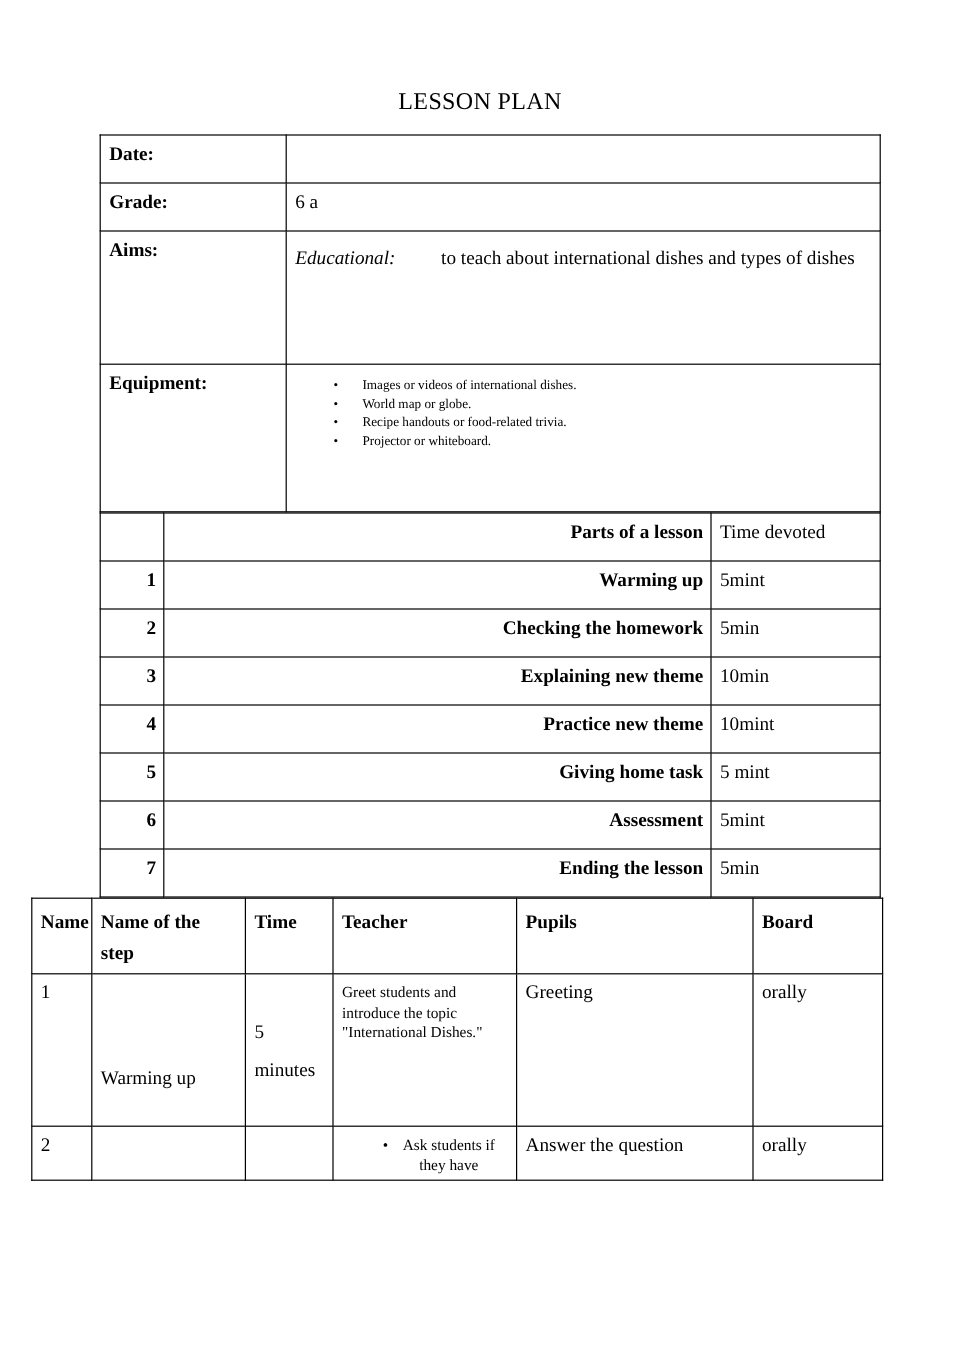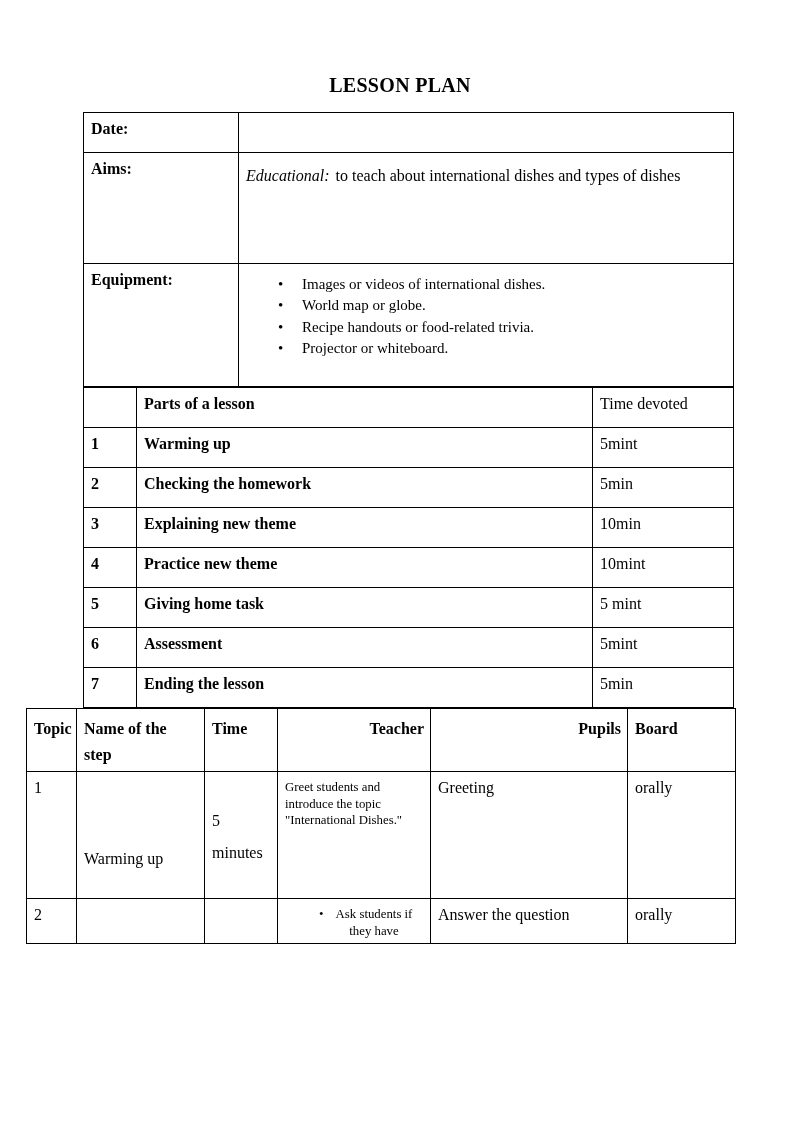--- a/index.html
+++ b/index.html
@@ -3,48 +3,48 @@
 <meta charset="utf-8">
 <style>
   * { box-sizing: border-box; }
   html, body { margin:0; padding:0; background:#ffffff; }
   .page {
     position:relative; width:800px; height:1131px; background:#ffffff;
     font-family:"Liberation Serif", serif; color:#000; overflow:hidden;
   }
   .doc-title {
     margin:0; padding-top:74px; text-align:center;
-    font-size:20px; font-weight:bold; letter-spacing:0.3px;
+    font-size:20px; font-weight:normal; letter-spacing:0.3px;
   }
   table { border-collapse:collapse; table-layout:fixed;border-radius:20px; }
   td { border:1px solid #000; vertical-align:top; padding:7px 6px 4px 7px; font-size:16px; overflow:hidden; }
 
   
   .info-table { margin:15px 0 0 83px; width:650px; }
   .label-cell { font-weight:bold; }
   .row-h40 { height:40px; }
   .aims-row { height:111px; }
   .equip-row { height:123px; }
   .aims-cell { line-height:2.05; }
-  .aims-cell i { margin-right:6px; }
-  .equip-list { margin:3px 0 0 0; padding:0; list-style:none; font-size:15px; line-height:1.42; }
+  .aims-cell i { margin-right:38px; }
+  .equip-list { margin:3px 0 0 0; padding:0; list-style:none; font-size:11px; line-height:1.42; }
   .equip-list li { position:relative; padding-left:56px; }
   .equip-list li::before { content:"\2022"; position:absolute; left:32px; }
 
   
   .parts-table { margin:0 0 0 83px; width:650px; }
   .parts-table tr { height:40px; }
-  .parts-header, .parts-num, .parts-name { font-weight:bold; }
+  .parts-header, .parts-num, .parts-name { font-weight:bold;text-align:right; }
 
   
   .map-heading { margin:6px 0 4px 0; text-align:center; font-size:16px; font-weight:bold; }
   .map-table { margin:0 0 0 26px; width:709px; }
   .map-table .hrow { height:58px; }
   .map-table .hrow td { font-weight:bold; line-height:1.6; }
-  .hdr-center { text-align:right; }
+  .hdr-center { text-align:left; }
   .map-r1 { height:127px; }
   .map-r2 { height:42px; }
   .name-bottom { vertical-align:bottom; padding-bottom:30px; }
   .time-mid { vertical-align:middle; line-height:2; }
   .small-text { font-size:12.8px; line-height:1.3;margin-left:28px; }
   .t-bullet { display:flex; font-size:12.8px; line-height:1.3; padding-left:34px; }
   .t-bullet .b-marker { width:14px; flex:none; }
   .t-bullet .b-text { max-width:82px;text-align:center; }
 </style>
 </head>
@@ -56,20 +56,24 @@
 
   <table class="info-table">
     <colgroup>
         <col style="width:155px">
         <col style="width:495px">
       </colgroup>
     <tbody>
         <tr class="row-h40">
       <td class="label-cell">Date:</td>
       <td></td>
+    </tr>
+    <tr class="row-h40">
+      <td class="label-cell">Grade:</td>
+      <td>6 a</td>
     </tr>
     <tr class="aims-row">
       <td class="label-cell">Aims:</td>
       <td class="aims-cell">
         <i>Educational:</i><span>to teach about international dishes and types of dishes</span>
       </td>
     </tr>
     <tr class="equip-row">
       <td class="label-cell">Equipment:</td>
       <td>
@@ -139,21 +143,21 @@
     <colgroup>
       <col style="width:50px">
         <col style="width:128px">
         <col style="width:73px">
       <col style="width:153px">
         <col style="width:197px">
         <col style="width:108px">
     </colgroup>
     <tbody>
         <tr class="hrow">
-      <td>Topic</td>
+      <td>Name</td>
       <td>Name of the step</td>
       <td>Time</td>
       <td class="hdr-center">Teacher</td>
       <td class="hdr-center">Pupils</td>
       <td>Board</td>
     </tr>
     <tr class="map-r1">
       <td>1</td>
       <td class="name-bottom">Warming up</td>
       <td class="time-mid">5 minutes</td>

